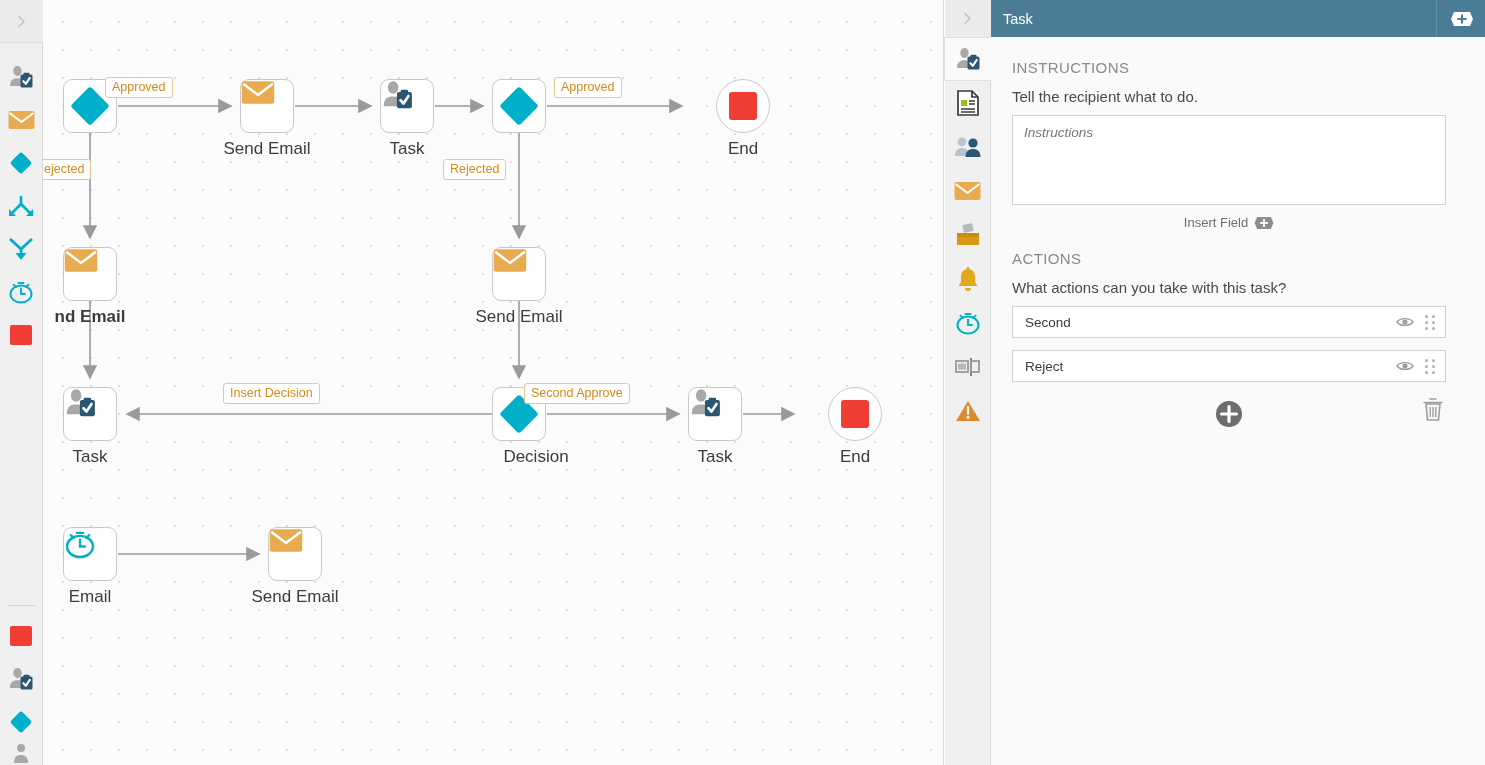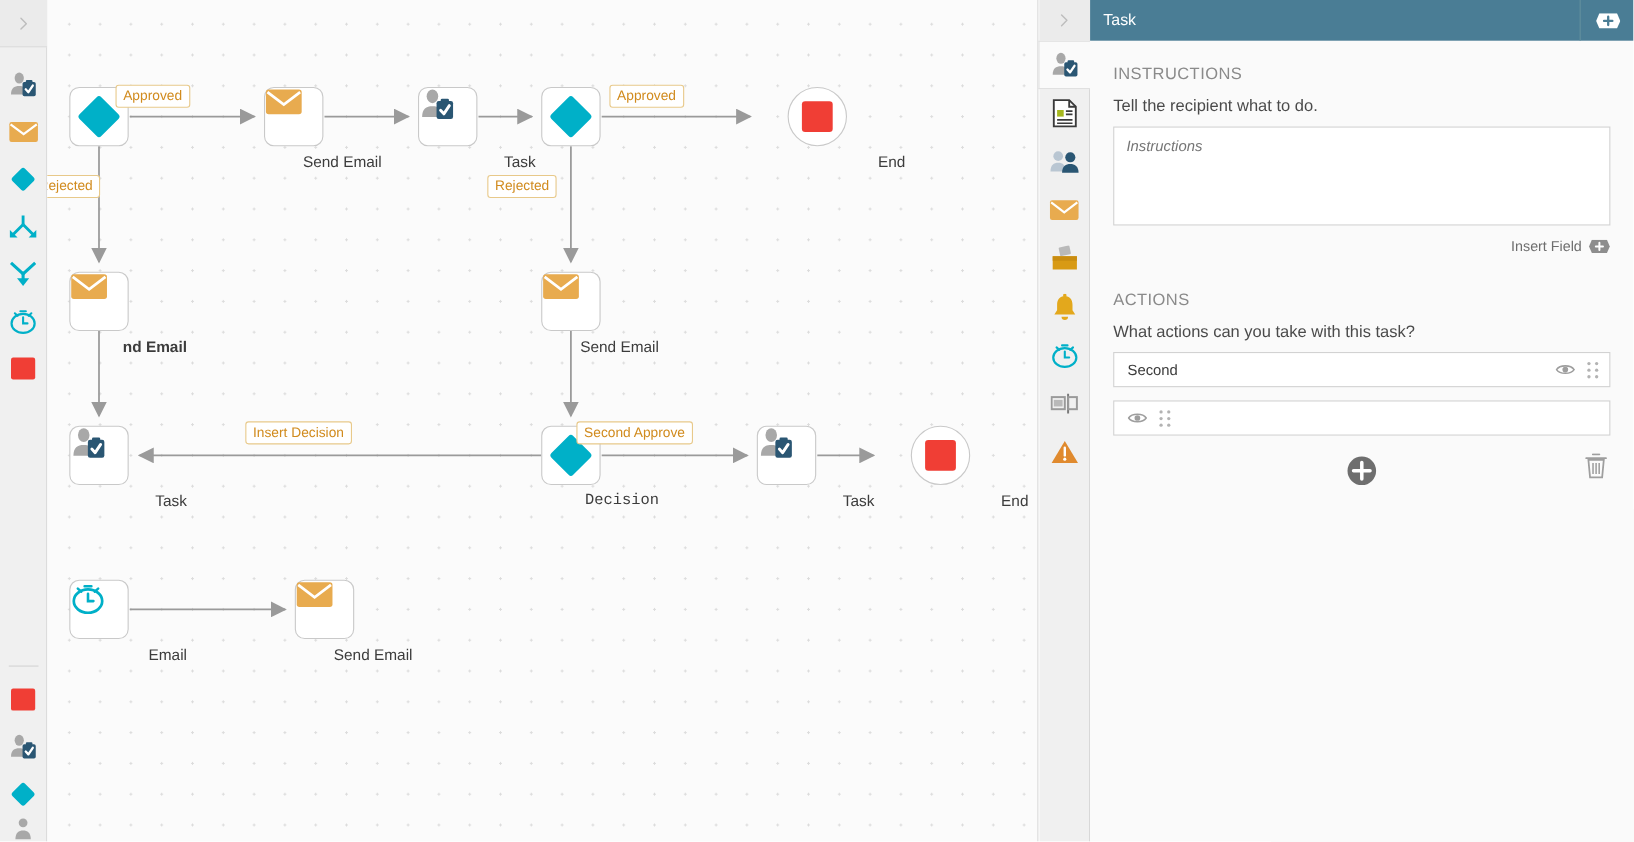--- a/index.html
+++ b/index.html
@@ -43,22 +43,22 @@
   }
   .canvas-wrap svg { position: absolute; left: 0; top: 0; }
 
   .node {
     position: absolute; width: 54px; height: 54px;
     background: #ffffff; border: 1px solid #c9c9c9; border-radius: 9px;
     display: flex; align-items: center; justify-content: center;
   }
   .node.round { border-radius: 50%; }
   .node-label {
-    position: absolute; width: 160px; text-align: right;
-    font-size: 14px; color: #3c3c3c; white-space: nowrap;
+    position: absolute; width: 160px; text-align: center;
+    font-size: 17px; color: #3c3c3c; white-space: nowrap;
   }
   .edge-label {
     position: absolute;
     background: #ffffff; border: 1px solid #e8c98a; border-radius: 3px;
     color: #d18b1e; font-size: 12.5px; padding: 2px 6px 3px 6px;
     white-space: nowrap;
   }
   .diamond {
     width: 28px; height: 28px; background: #00b0c8;
     transform: rotate(45deg); border-radius: 3px;
@@ -91,40 +91,40 @@
     position: absolute; left: 991px; top: 0; width: 494px; height: 765px;
     background: #fafafa;
   }
   .panel-header {
     height: 37px; background: #4a7d95; color: #ffffff;
     display: flex; align-items: center; padding: 0 12px;
     font-size: 14.5px;
   }
   .panel-header .spacer { flex: 1; }
   .hdr-div { width: 1px; height: 37px; background: #63909f; margin-right: 14px; }
-  .panel-body { padding: 22px 21px 0 21px; }
+  .panel-body { padding: 22px 39px 0 21px; }
 
   .section-title {
     font-size: 15px; color: #8a8a8a; letter-spacing: .4px;
     margin-bottom: 12px;
   }
   .section-sub { font-size: 15px; color: #4a4a4a; margin-bottom: 10px; }
 
   .instructions-box {
     width: 100%; height: 90px; background: #ffffff;
     border: 1px solid #d2d2d2; padding: 9px 11px;
     font-size: 13.5px; font-style: italic; color: #b0b0b0;
     font-family: "Liberation Sans", sans-serif; resize: none; outline: none;
   }
   .insert-field {
     margin-top: 6px; text-align: right; font-size: 13px; color: #6d6d6d;
-    display: flex; align-items: center; justify-content: flex-end; gap: 6px;
+    display: flex; align-items: center; justify-content: center; gap: 6px;
     cursor: pointer;
   }
-  .actions-head { margin-top: 33px; }
+  .actions-head { margin-top: 20px; }
   .action-row {
     display: flex; align-items: center;
     height: 32px; background: #ffffff; border: 1px solid #d2d2d2;
     margin-bottom: 12px; padding: 0 10px 0 12px;
     font-size: 13.5px; color: #3b3b3b;
   }
   .action-row .lbl { flex: 1; }
   .row-icons { display: flex; align-items: center; gap: 11px; }
   .dots { display: grid; grid-template-columns: 3px 3px; gap: 3px 4px; }
   .dots i { width: 3px; height: 3px; background: #b3b3b3; border-radius: 50%; display: block; }
@@ -320,21 +320,21 @@
         <rect x="12.5" y="9.5" width="12" height="13" rx="1.6" fill="#2a5673"></rect>
         <rect x="15.5" y="7.8" width="6" height="3" rx="1" fill="#2a5673"></rect>
         <path d="M15.4 16.2 L17.8 18.8 L21.8 12.8" fill="none" stroke="#ffffff" stroke-width="2.1" stroke-linecap="round" stroke-linejoin="round"></path>
       </svg>
     </div>
     <div class="node-label" style="left:-33px; top:447px;">Task</div>
 
     <div class="node" style="left:449px; top:387px;">
       <div class="diamond"></div>
     </div>
-    <div class="node-label" style="left:396px; top:447px;font-family:Liberation Mono, monospace;">Decision</div>
+    <div class="node-label" style="left:413px; top:447px;">Decision</div>
 
     <div class="node" style="left:645px; top:387px;">
       <svg width="33" height="30" viewBox="0 0 26 24">
         <ellipse cx="9.5" cy="6" rx="4.2" ry="5" fill="#a8a8a8"></ellipse>
         <path d="M2 21 C2 15 5 13.2 9.5 13.2 C14 13.2 17 15 17 21 Z" fill="#a8a8a8"></path>
         <rect x="12.5" y="9.5" width="12" height="13" rx="1.6" fill="#2a5673"></rect>
         <rect x="15.5" y="7.8" width="6" height="3" rx="1" fill="#2a5673"></rect>
         <path d="M15.4 16.2 L17.8 18.8 L21.8 12.8" fill="none" stroke="#ffffff" stroke-width="2.1" stroke-linecap="round" stroke-linejoin="round"></path>
       </svg>
     </div>
@@ -499,20 +499,21 @@
               <i></i>
               <i></i>
               <i></i>
               <i></i>
               <i></i>
           </span>
         </span>
       </div>
 
       <div class="action-row">
+        <span class="lbl">Reject</span>
         <span class="row-icons">
           <span style="display:flex;cursor:pointer;">
             <svg width="18" height="12" viewBox="0 0 18 12">
               <path d="M1 6 C4 1.5 14 1.5 17 6 C14 10.5 4 10.5 1 6 Z" fill="none" stroke="#9e9e9e" stroke-width="1.4"></path>
               <circle cx="9" cy="6" r="2.6" fill="#9e9e9e"></circle>
             </svg>
           </span>
           <span class="dots">
             <i></i>
               <i></i>

